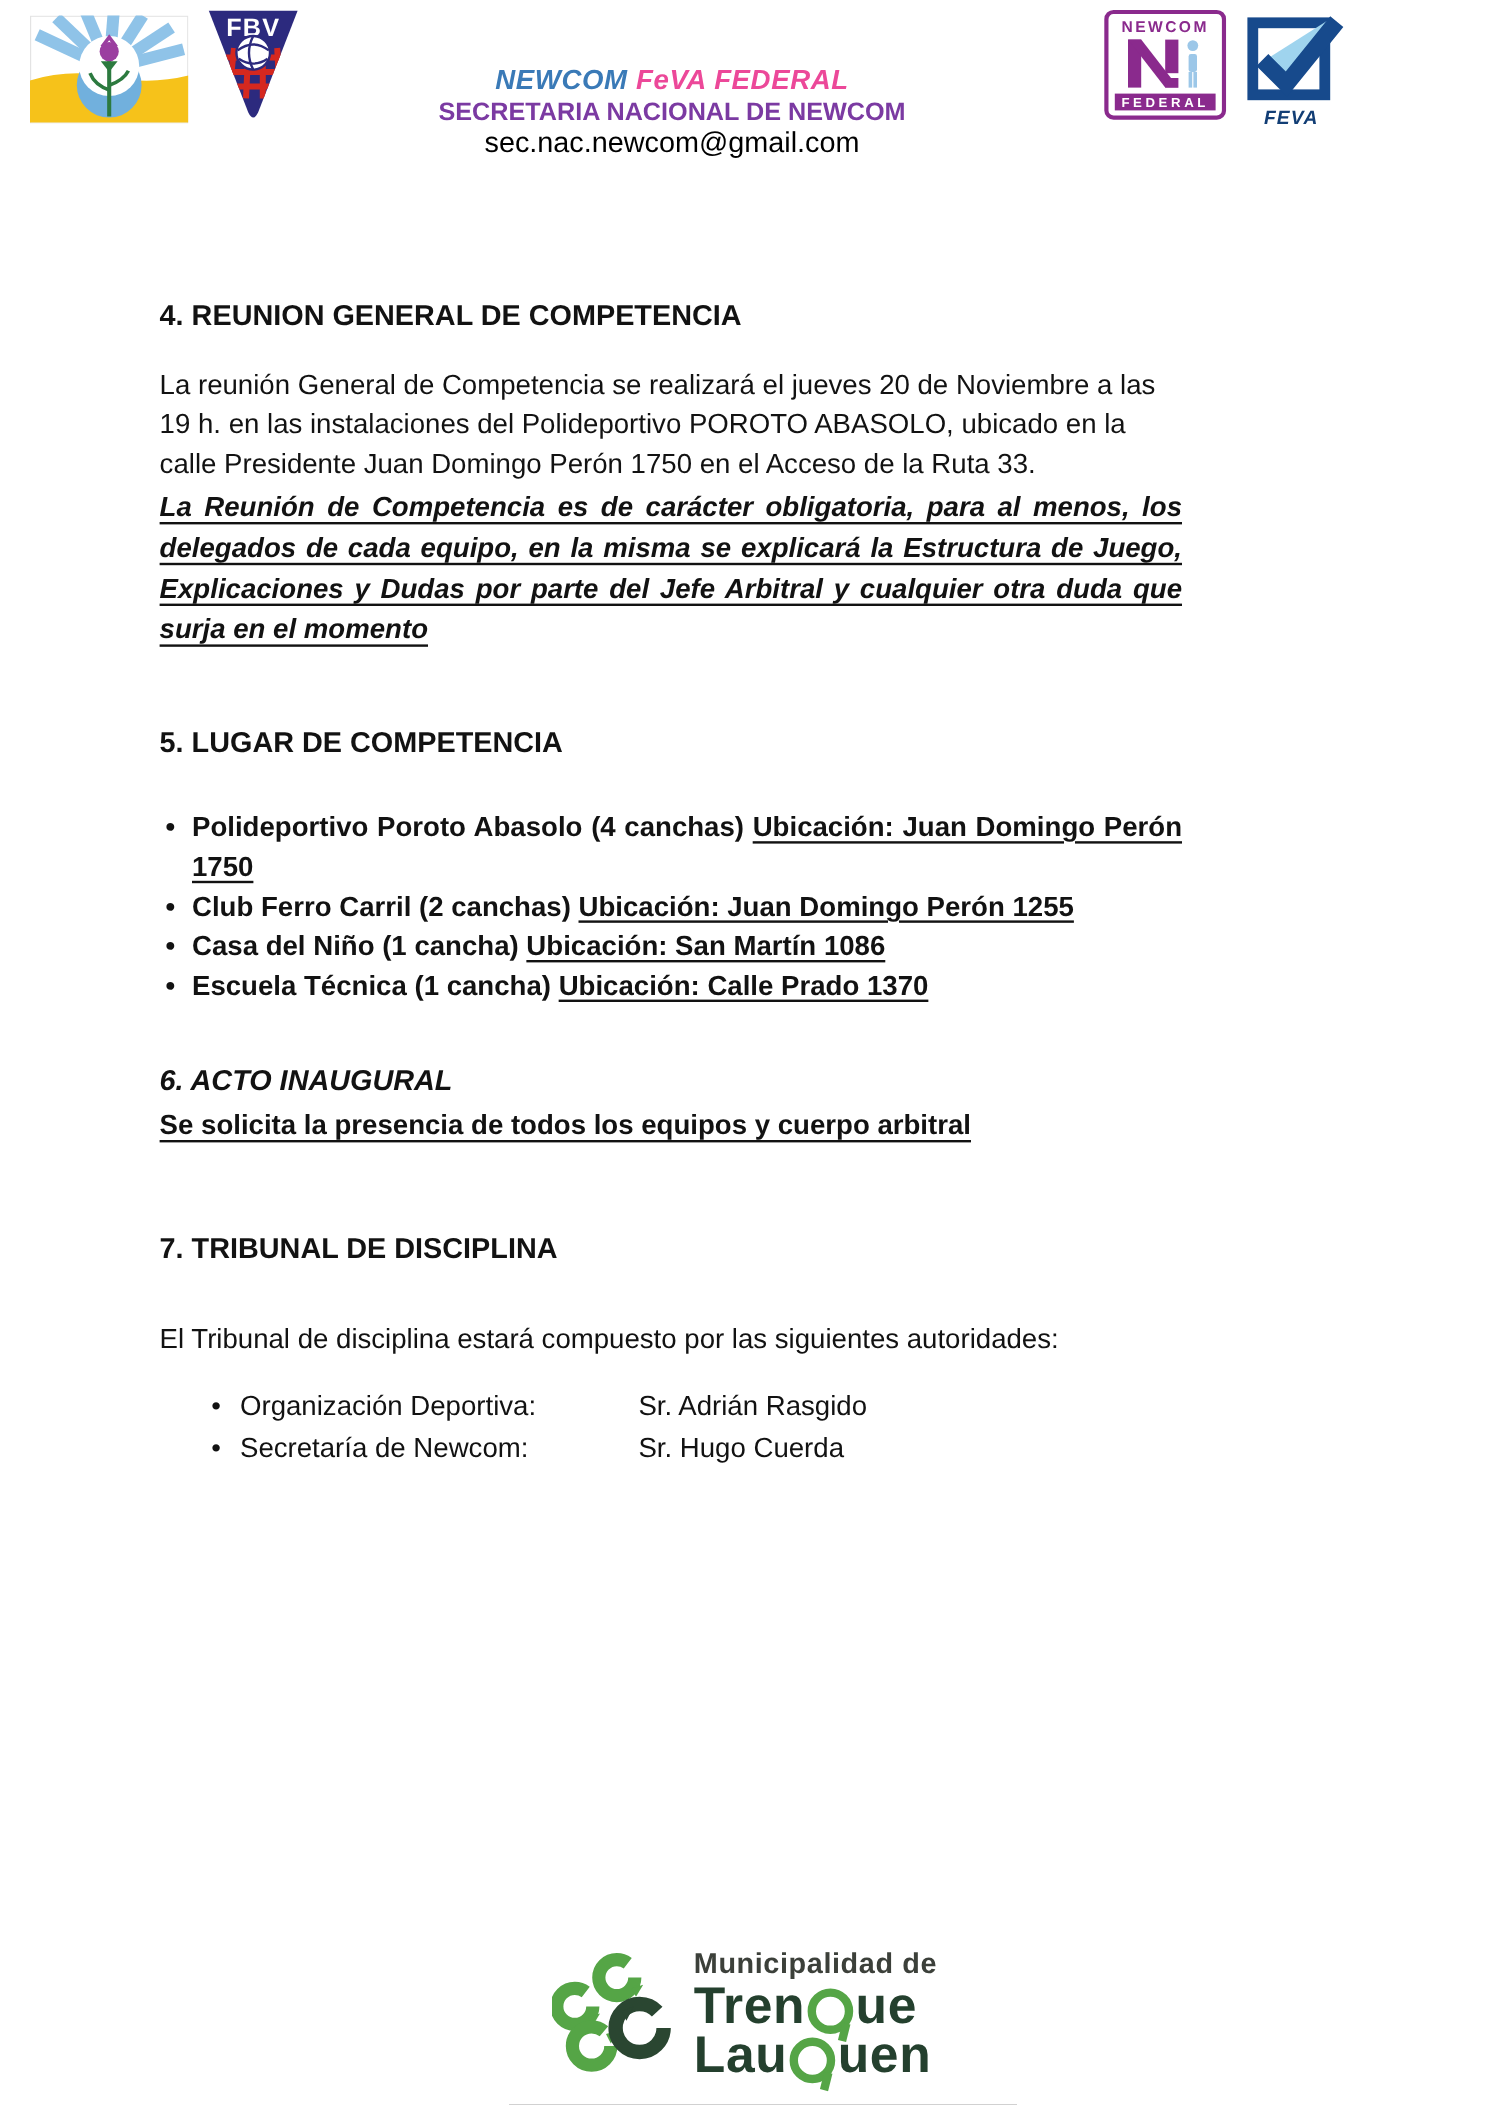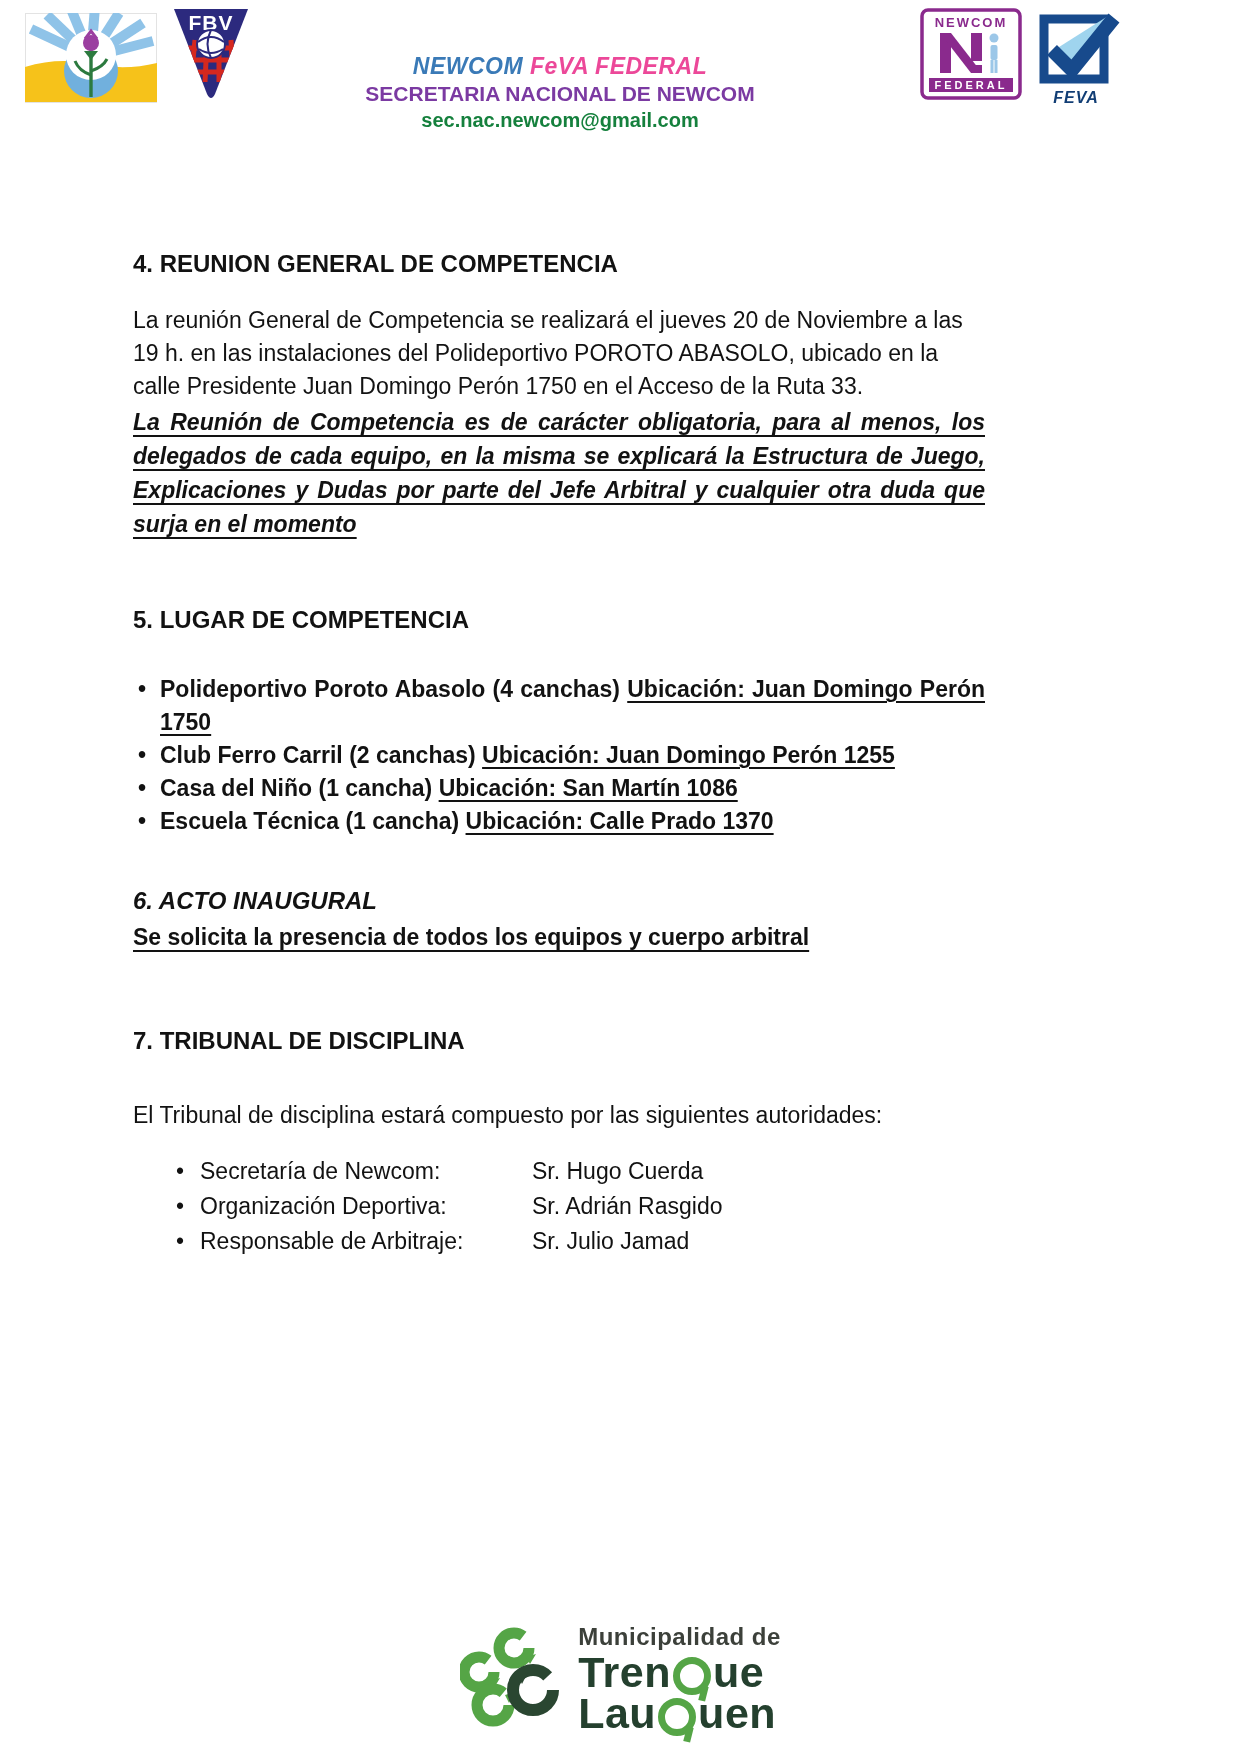--- a/index.html
+++ b/index.html
@@ -8,21 +8,21 @@
 
   
   .header{position:absolute;top:0;left:0;right:0;height:160px;}
   .flag-logo{position:absolute;left:25px;top:13px;}
   .fbv-logo{position:absolute;left:170px;top:6px;}
   .brand{position:absolute;left:240px;top:52px;width:640px;text-align:center;}
   .brand-line1{font-size:23px;font-weight:700;font-style:italic;letter-spacing:.5px;line-height:28px;}
   .brand-blue{color:#3a7ab7;}
   .brand-purple{color:#ec4899;}
   .brand-line2{font-size:21px;font-weight:700;color:#7b3aa2;line-height:27px;}
-  .brand-line3{font-size:20px;font-weight:700;color:#15803d;line-height:26px;}
+  .brand-line3{font-size:24px;font-weight:400;color:#000000;line-height:26px;}
   .newcom-logo{position:absolute;left:920px;top:8px;}
   .feva-logo{position:absolute;left:1032px;top:10px;}
 
   
   .content{position:absolute;left:133px;top:247px;width:852px;font-size:23px;line-height:33px;}
   .sec-title{font-size:24px;line-height:33px;font-weight:700;margin:0;}
   #sec4-title{margin-bottom:24px;}
   .para{margin:0;}
   .emph{margin:2px 0 0 0;font-weight:700;font-style:italic;text-align:justify;line-height:34px;
         text-decoration:underline;text-decoration-thickness:2px;text-underline-offset:5px;}
@@ -158,30 +158,26 @@
       <li><span>Escuela Técnica (1 cancha) </span><span class="venue-loc">Ubicación: Calle Prado 1370</span></li>
     </ul>
 
     <h2 class="sec-title" id="sec6-title">6. ACTO INAUGURAL</h2>
     <p class="notice">Se solicita la presencia de todos los equipos y cuerpo arbitral</p>
 
     <h2 class="sec-title" id="sec7-title">7. TRIBUNAL DE DISCIPLINA</h2>
     <p class="para tribunal-intro">El Tribunal de disciplina estará compuesto por las siguientes autoridades:</p>
     <ul class="members">
       <li>
-          <span class="member-role">Secretaría de Newcom:</span>
-          <span>Sr. Hugo Cuerda</span>
-        </li>
-      <li>
           <span class="member-role">Organización Deportiva:</span>
           <span>Sr. Adrián Rasgido</span>
         </li>
       <li>
-          <span class="member-role">Responsable de Arbitraje:</span>
-          <span>Sr. Julio Jamad</span>
+          <span class="member-role">Secretaría de Newcom:</span>
+          <span>Sr. Hugo Cuerda</span>
         </li>
     </ul>
   </div>
 
   <div class="muni">
     <svg width="104" height="104" viewBox="0 0 104 104">
       <g fill="none" stroke-linecap="butt">
         <circle cx="54" cy="22" r="15" stroke="#55a546" stroke-width="11" stroke-dasharray="80 14"></circle>
         <polygon points="66,31 76,28 70,38" fill="#55a546"></polygon>
         <circle cx="19" cy="46" r="15" stroke="#55a546" stroke-width="11" stroke-dasharray="80 14"></circle>

